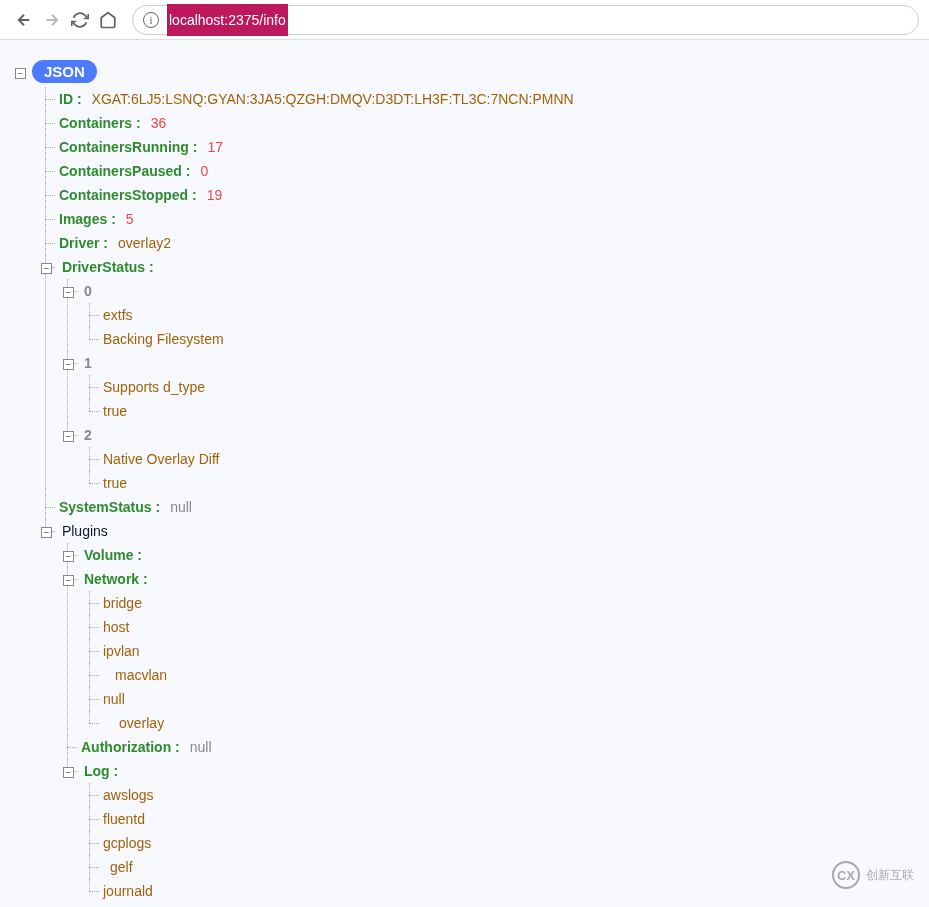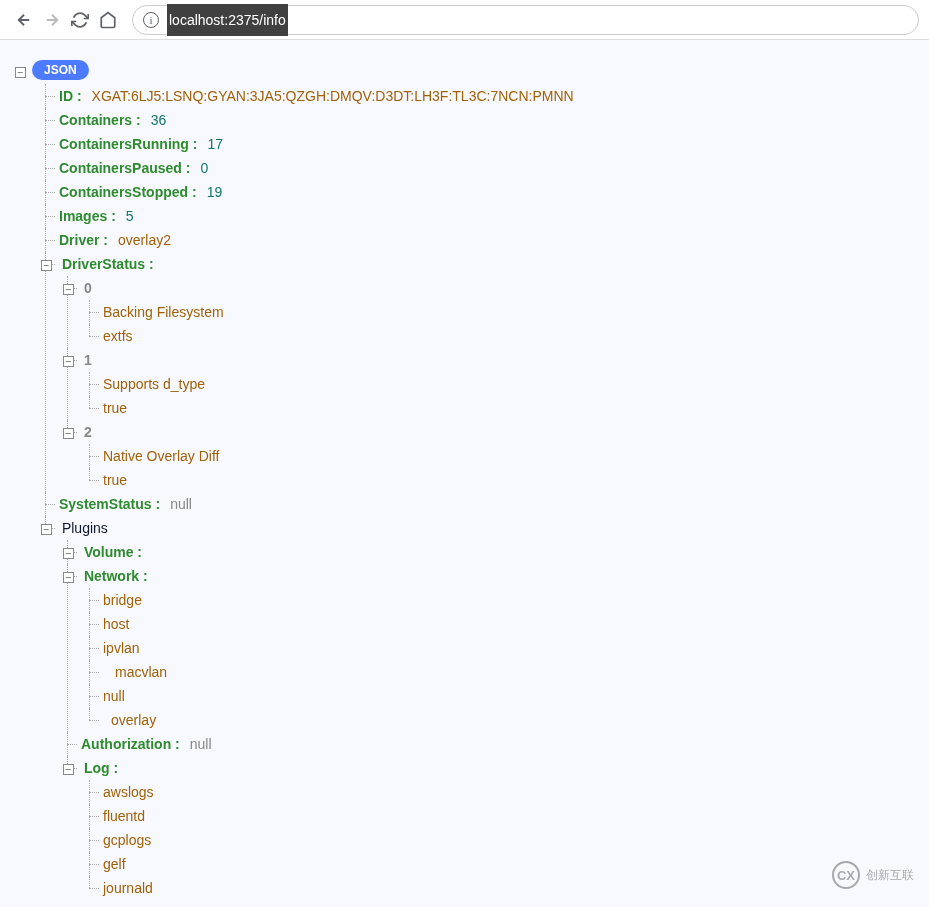--- a/index.html
+++ b/index.html
@@ -48,39 +48,39 @@
       width: 16px;
       height: 16px;
       border: 1.5px solid #5f6368;
       border-radius: 50%;
       font-size: 11px;
       color: #5f6368;
       margin-right: 8px;
       font-family: serif;
     }
     .url-text {
-      background: #404040;
+      background: #be185d;
       color: white;
       padding: 8px 2px;
       font-size: 14px;
     }
     .content {
       padding: 20px 15px;
       background: #f8f9ff;
       position: relative;
       height: calc(100% - 40px);
       overflow: hidden;
     }
     .json-badge {
       display: inline-block;
       background: #4d7bff;
       color: white;
       padding: 3px 12px;
       border-radius: 12px;
-      font-size: 12px;
+      font-size: 15px;
       font-weight: bold;
       margin-left: 18px;
       margin-bottom: 4px;
     }
     ul.tree {
       list-style: none;
       padding-left: 0;
     }
     ul.tree ul {
       list-style: none;
@@ -129,21 +129,21 @@
       margin-left: -18px;
     }
     .key {
       color: #2e8b2e;
       font-weight: bold;
     }
     .key::after {
       content: " :";
     }
     .val-str { color: #a16207; margin-left: 10px; }
-    .val-num { color: #0f766e; margin-left: 10px; text-align: right; }
+    .val-num { color: #ef4444; margin-left: 10px; text-align: right; }
     .val-null { color: #888; margin-left: 10px; }
     .idx { color: #888; font-weight: bold; }
     .plain { color: #0f172a; }
     .watermark {
       position: absolute;
       bottom: 18px;
       right: 15px;
       display: flex;
       align-items: center;
       color: #888;
@@ -230,22 +230,22 @@
         <li><span class="key">Driver</span><span class="val-str">overlay2</span></li>
 
         <li>
           <span class="toggle">−</span>
           <span class="key">DriverStatus</span>
           <ul>
             <li>
               <span class="toggle">−</span>
               <span class="idx">0</span>
               <ul>
+                <li><span class="val-str" style="margin-left:0">extfs</span></li>
                 <li><span class="val-str" style="margin-left:0">Backing Filesystem</span></li>
-                <li><span class="val-str" style="margin-left:0">extfs</span></li>
               </ul>
             </li>
             <li>
               <span class="toggle">−</span>
               <span class="idx">1</span>
               <ul>
                 <li><span class="val-str" style="margin-left:0">Supports d_type</span></li>
                 <li><span class="val-str" style="margin-left:0">true</span></li>
               </ul>
             </li>
@@ -272,32 +272,32 @@
             </li>
             <li>
               <span class="toggle">−</span>
               <span class="key">Network</span>
               <ul>
                 <li><span class="val-str" style="margin-left:0">bridge</span></li>
                 <li><span class="val-str" style="margin-left:0">host</span></li>
                 <li><span class="val-str" style="margin-left:0">ipvlan</span></li>
                 <li><span class="val-str" style="margin-left:12px">macvlan</span></li>
                 <li><span class="val-str" style="margin-left:0">null</span></li>
-                <li><span class="val-str" style="margin-left:8px">overlay</span></li>
+                <li><span class="val-str" style="margin-left:16px">overlay</span></li>
               </ul>
             </li>
             <li><span class="key">Authorization</span><span class="val-null">null</span></li>
             <li>
               <span class="toggle">−</span>
               <span class="key">Log</span>
               <ul>
                 <li><span class="val-str" style="margin-left:0">awslogs</span></li>
                 <li><span class="val-str" style="margin-left:0">fluentd</span></li>
                 <li><span class="val-str" style="margin-left:0">gcplogs</span></li>
-                <li><span class="val-str" style="margin-left:0">gelf</span></li>
+                <li><span class="val-str" style="margin-left:7px">gelf</span></li>
                 <li><span class="val-str" style="margin-left:0">journald</span></li>
               </ul>
             </li>
           </ul>
         </li>
       </ul>
     </li>
   </ul>
 
   <div class="watermark">

